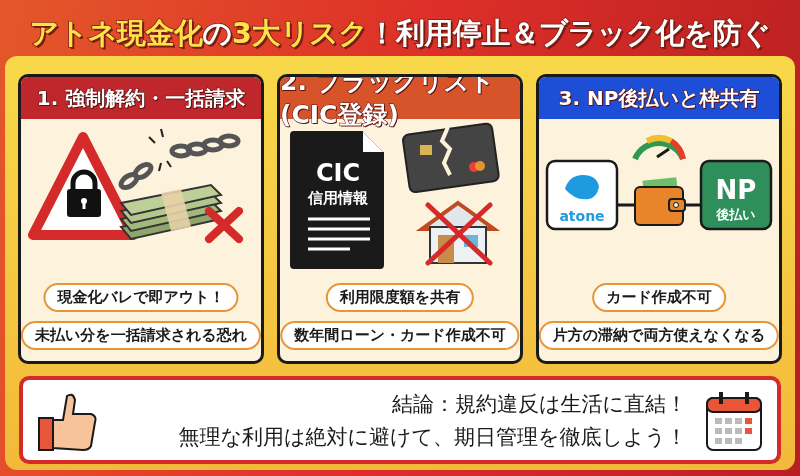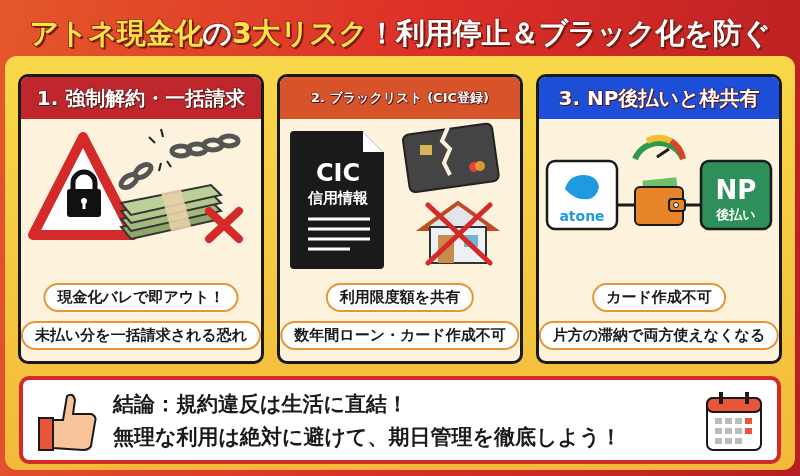--- a/index.html
+++ b/index.html
@@ -4,27 +4,27 @@
 <style>
 *{box-sizing:border-box;margin:0;padding:0}
 body{width:800px;height:476px;overflow:hidden;font-family:"DejaVu Sans",sans-serif;background:linear-gradient(100deg,#e4572a 0%,#dd2f28 50%,#b81f22 100%);position:relative}
 .title{position:absolute;left:0;top:0;width:800px;height:68px;display:flex;align-items:center;justify-content:center;font-size:29px;font-weight:bold;letter-spacing:-0.5px}
 .title span{-webkit-text-stroke:1.5px #7a1b12;paint-order:stroke fill;text-shadow:2px 2px 0 #7a1b12}
 .t-y{color:#fde24a}.t-w{color:#fff}
 .frame{position:absolute;left:5px;top:56px;width:790px;height:414px;background:linear-gradient(180deg,#f8d84a,#f3b93a);border-radius:12px}
 .card{position:absolute;top:18px;width:246px;height:290px;background:#fdf3dc;border:3px solid #1a1a1a;border-radius:10px;overflow:hidden}
 .card-head{height:42px;display:flex;align-items:center;justify-content:center;color:#fff;font-weight:bold;font-size:20px;-webkit-text-stroke:1px #5a1010;paint-order:stroke fill;text-shadow:1px 1px 0 #5a1010}
 .c1 .card-head{background:#c0272d}
-.c2 .card-head{background:#d7542a;font-size:13px}
+.c2 .card-head{background:#d7542a;font-size:25px}
 .c3 .card-head{background:#1d4ed8}
 .illus{position:absolute;left:0;top:42px;width:240px;height:152px}
 .pill{position:absolute;left:50%;transform:translateX(-50%);background:#fff;border:2.5px solid #e8953a;border-radius:20px;padding:3px 12px;font-size:15px;font-weight:bold;color:#1a1a1a;white-space:nowrap}
 .p1{top:206px}.p2{top:244px}
 .bottom{position:absolute;left:14px;top:320px;width:762px;height:88px;background:#fff;border:4px solid #d42a2a;border-radius:10px}
-.btext{position:absolute;left:90px;right:90px;top:8px;text-align:left;font-weight:bold;color:#1a1a1a;font-size:21px;line-height:33px}
+.btext{position:absolute;left:90px;right:90px;top:8px;text-align:right;font-weight:normal;color:#1a1a1a;font-size:21px;line-height:33px}
 </style>
 </head>
 <body>
 
 <div class="title">
   <span class="t-y">アトネ現金化</span>
     <span class="t-w">の</span>
     <span class="t-y">3大リスク</span>
     <span class="t-w">！利用停止＆ブラック化を防ぐ</span>
 </div>

